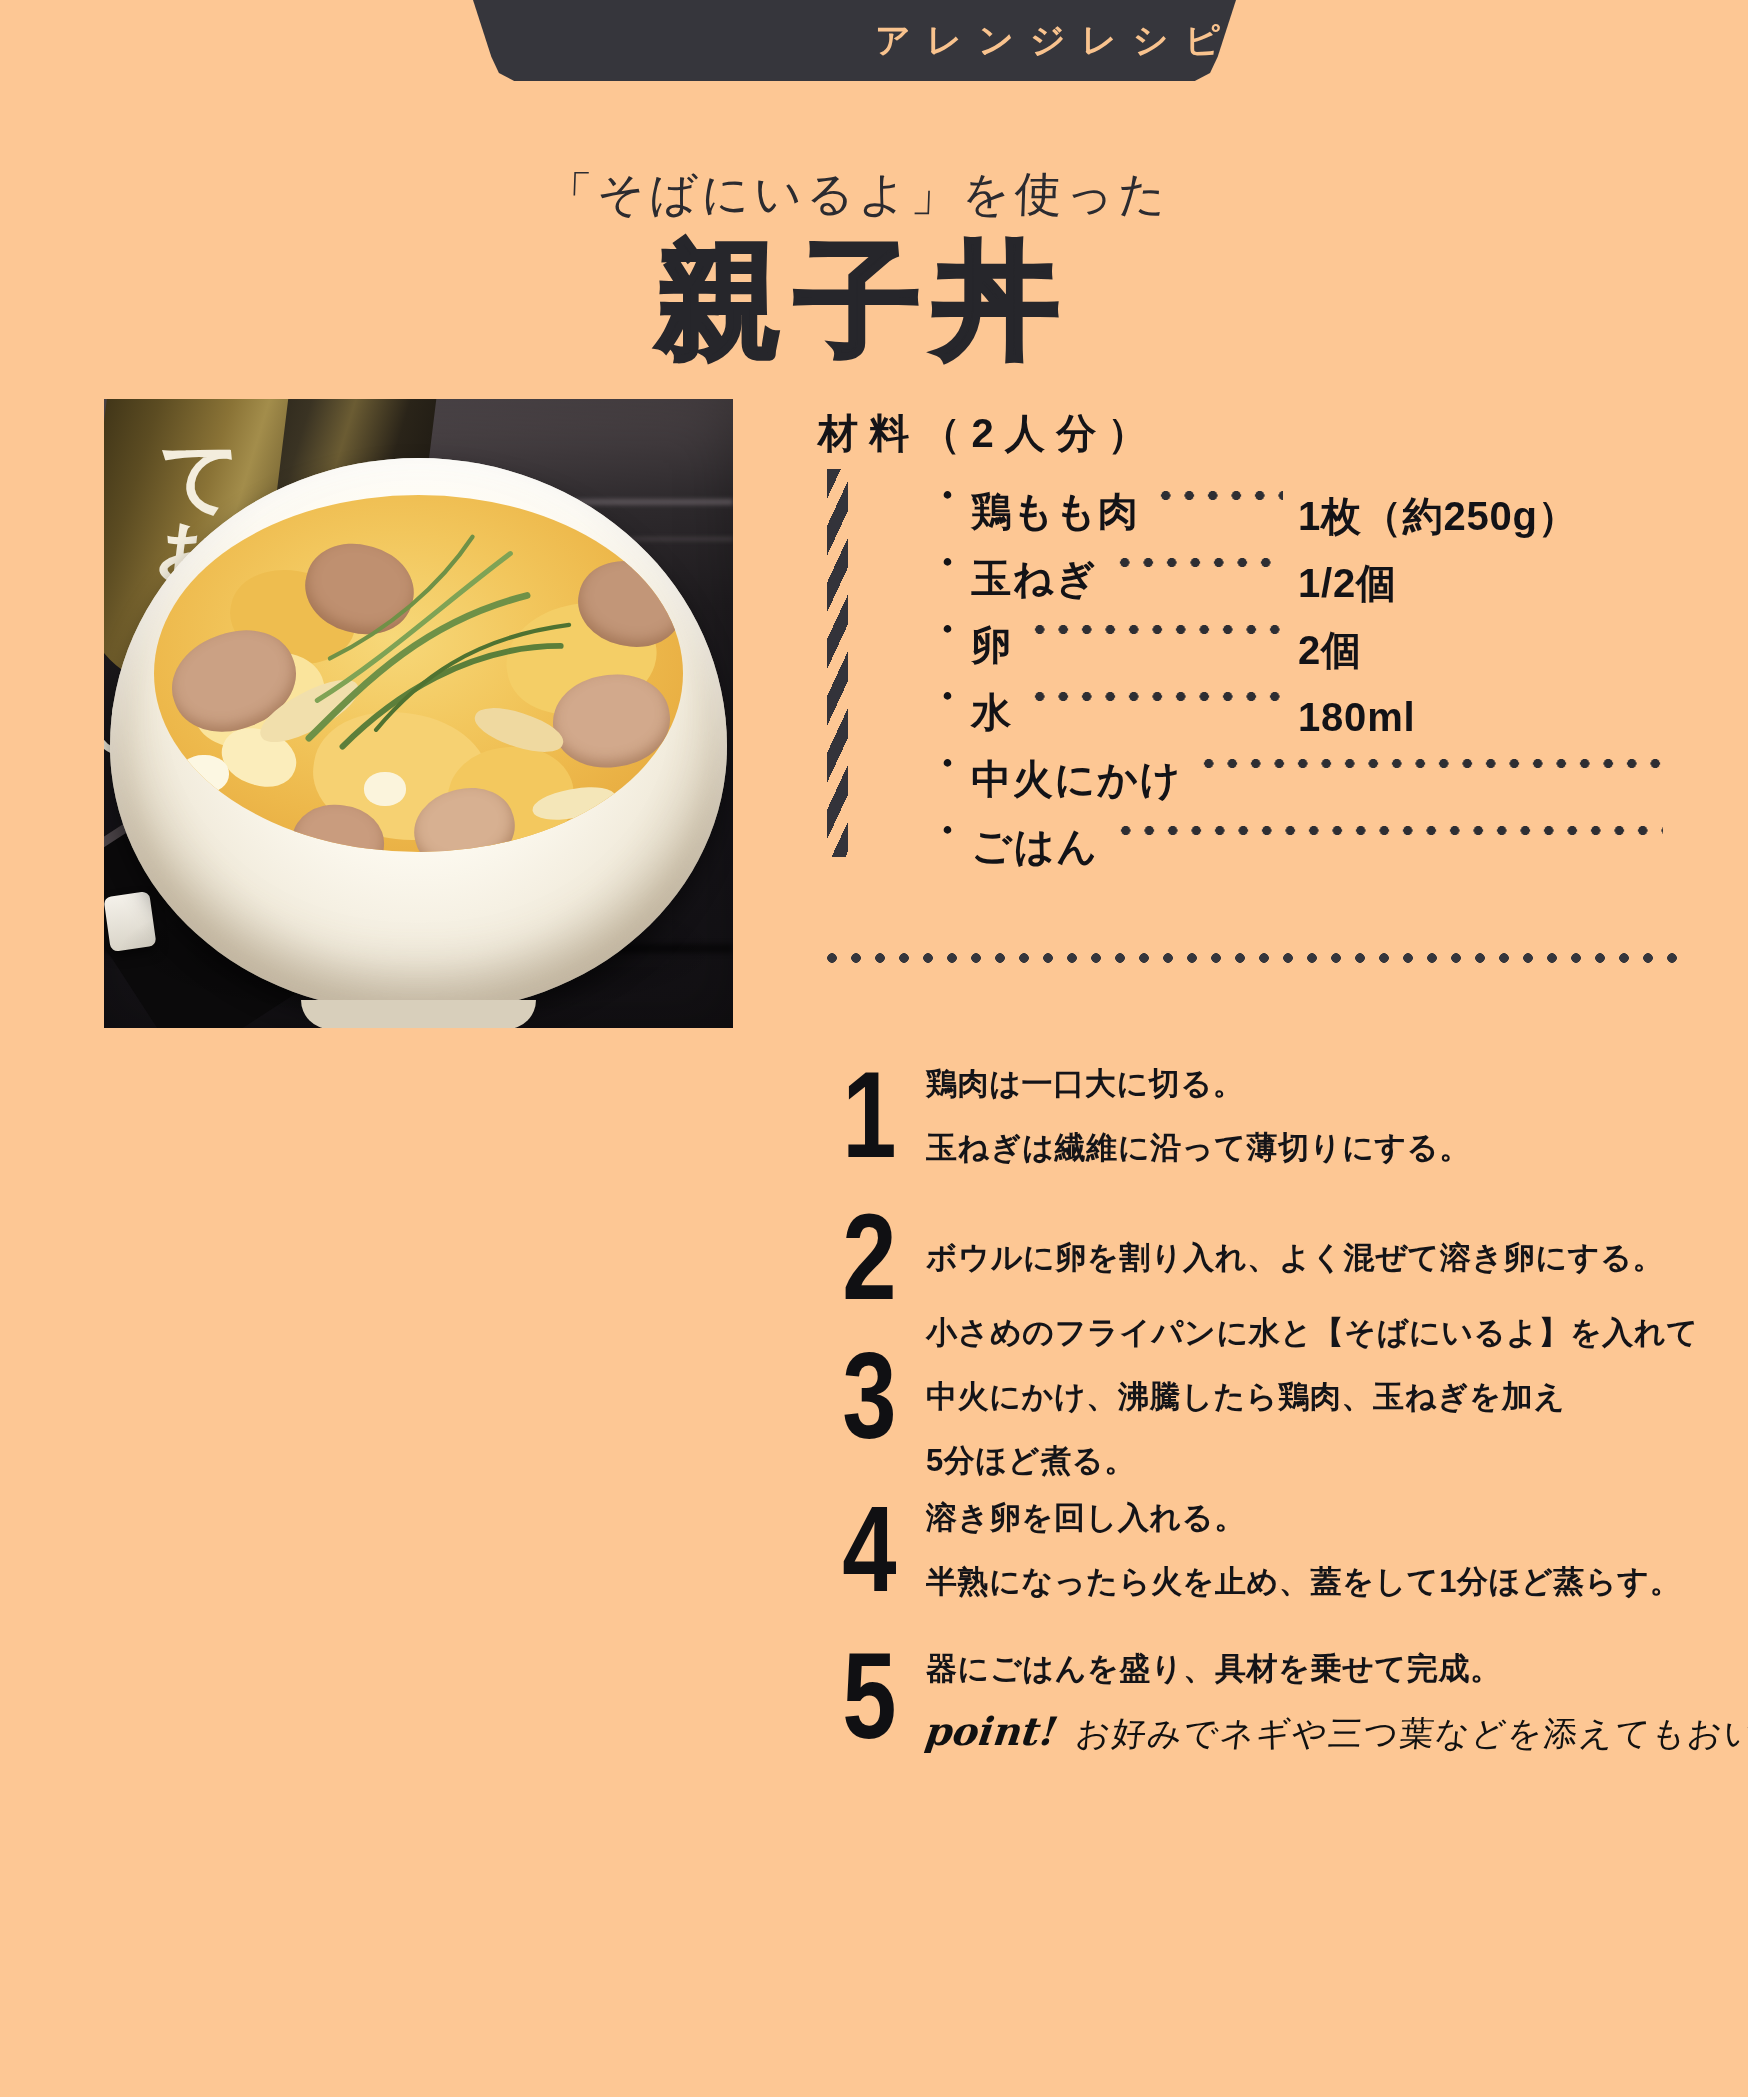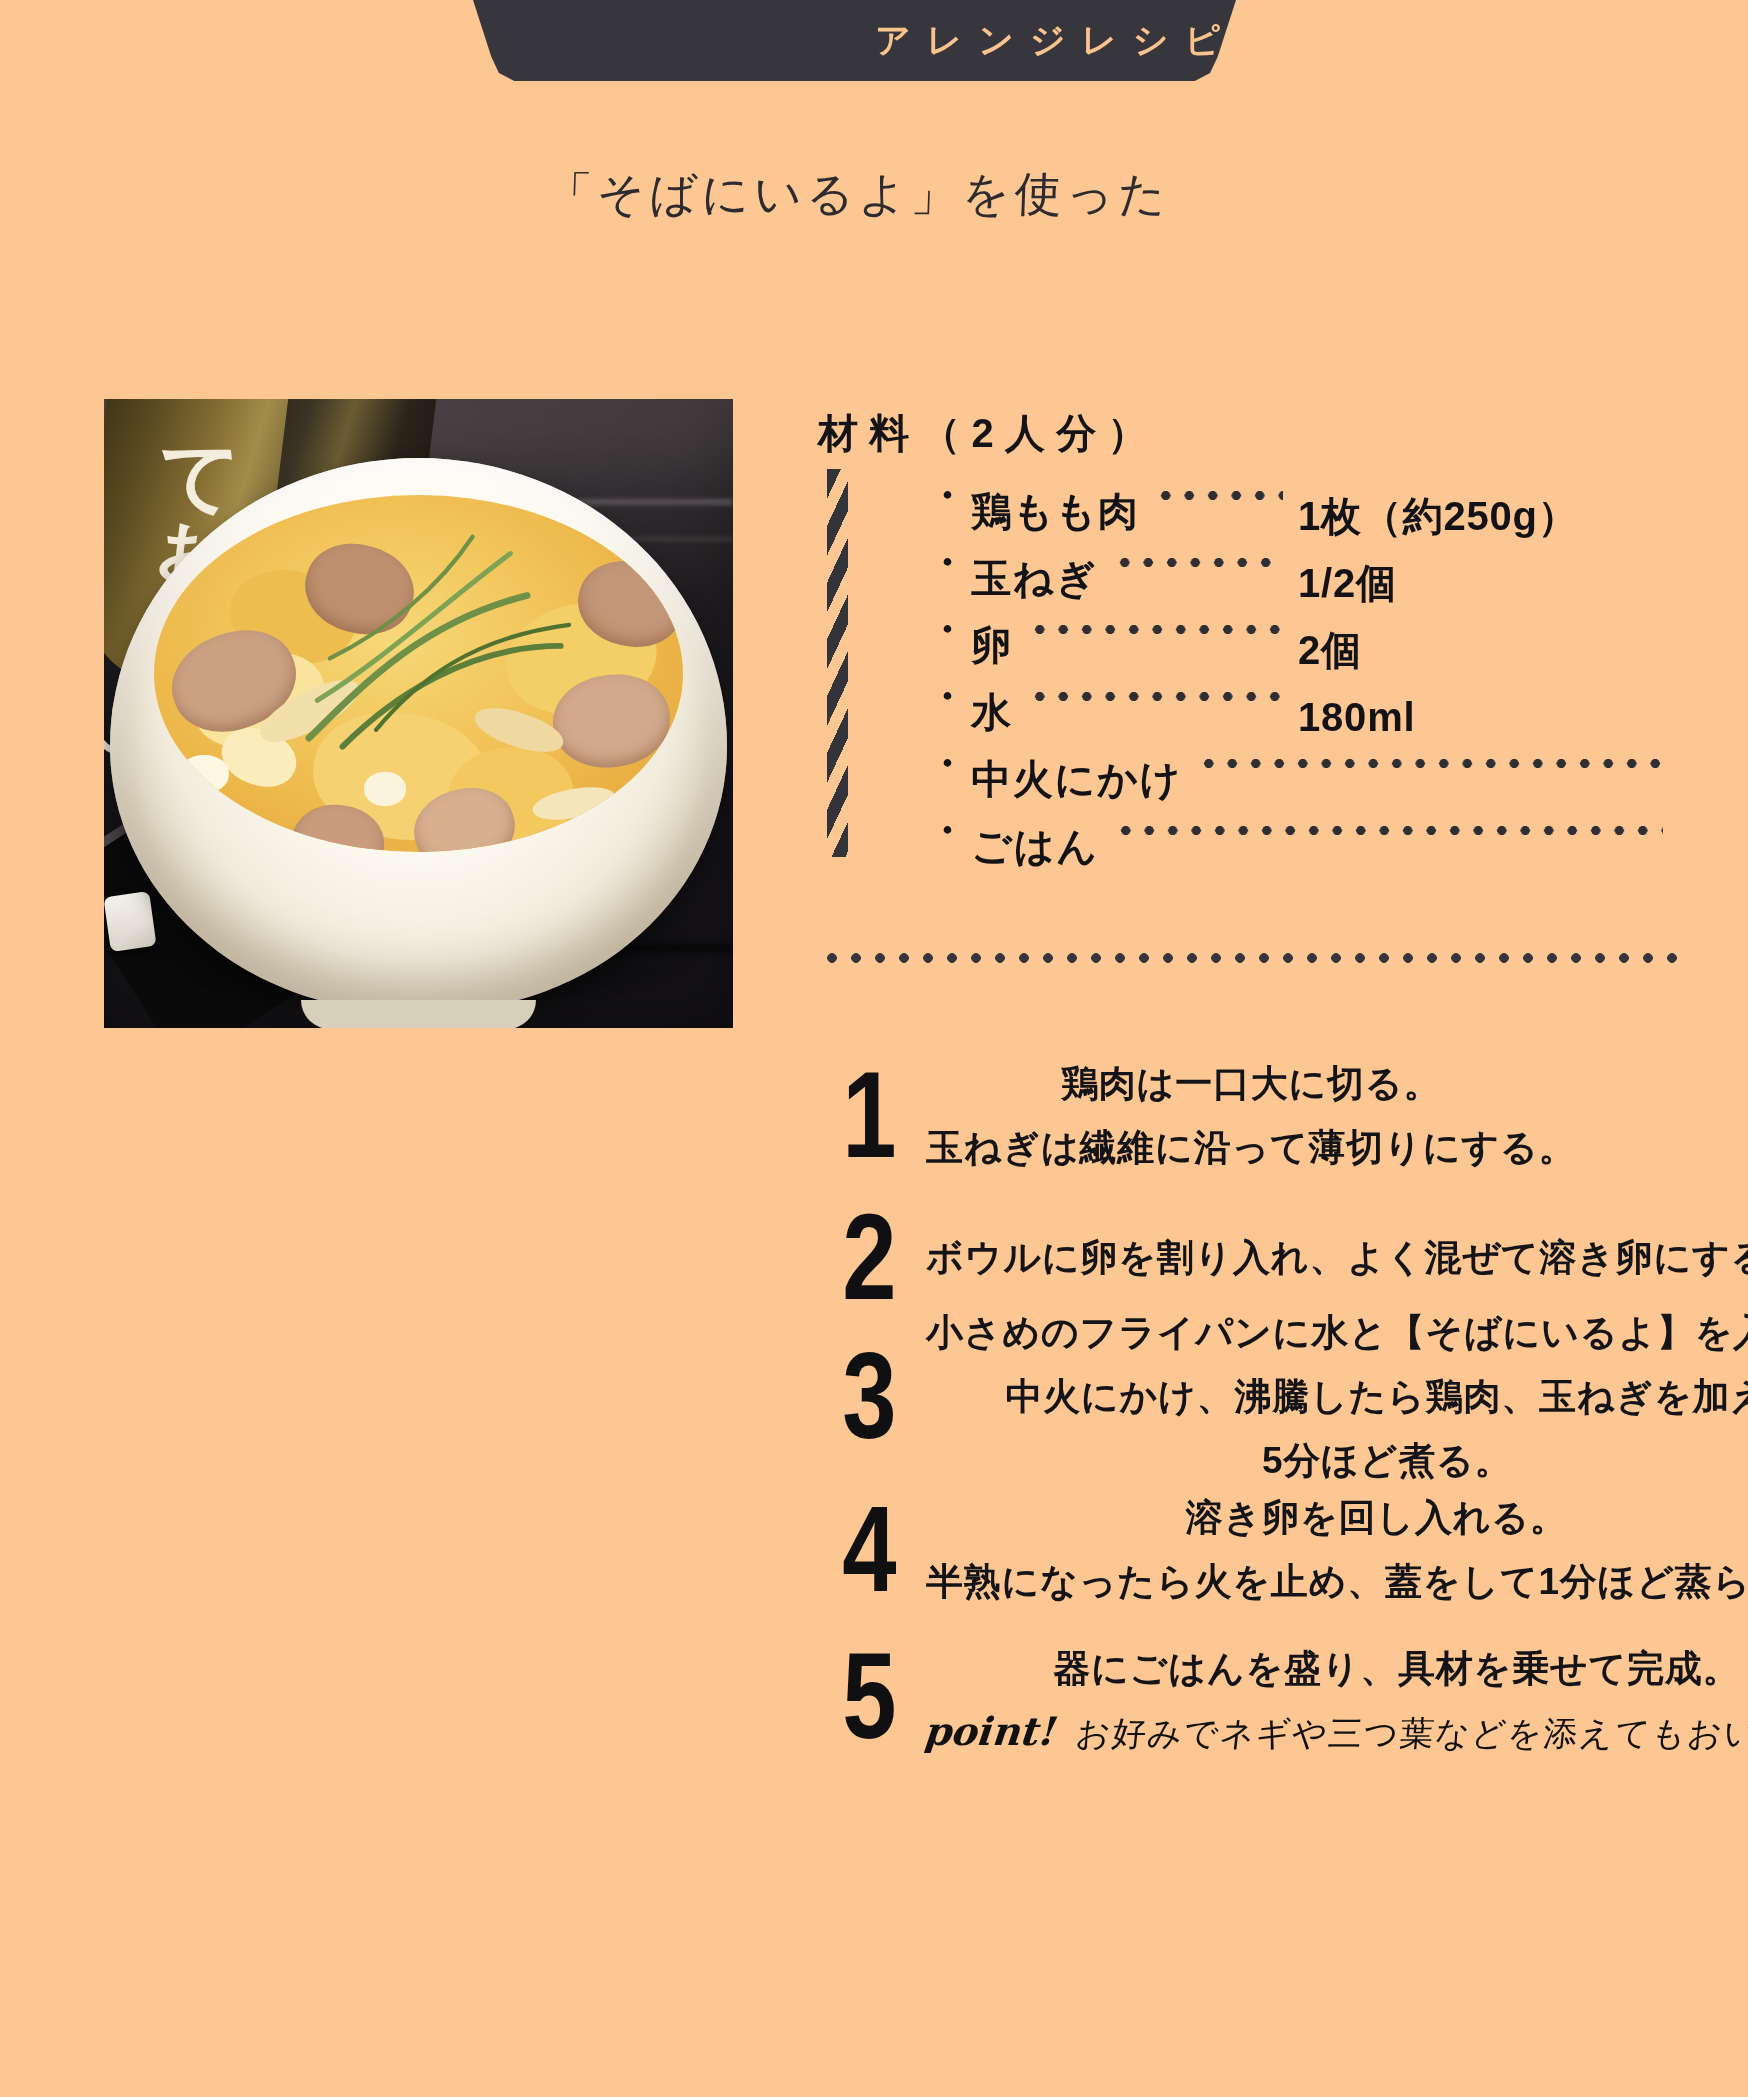--- a/index.html
+++ b/index.html
@@ -65,36 +65,37 @@
 
   
   .divider{left:820px;top:953px;width:862px;height:10px;
            background:radial-gradient(circle,#36363C 4.6px,transparent 5px) left center / 24px 10px repeat-x;}
 
   
   .step{left:833px;width:889px;display:flex;align-items:center;}
   .step-num{width:73px;flex:none;font-size:122px;font-weight:700;line-height:.9;color:#101013;
             text-align:center;transform:scaleX(.8);}
   .step-body{margin-left:20px;}
-  .step-line{font-size:37px;font-weight:700;line-height:64px;letter-spacing:.02em;color:#141418;white-space:nowrap;text-align:center;}
+  .step-line{font-size:31px;font-weight:700;line-height:64px;letter-spacing:.02em;color:#141418;white-space:nowrap;}
   .point-row{display:flex;align-items:baseline;margin-top:6.7px;}
   .point-label{font-family:"DejaVu Serif",serif;font-style:italic;font-weight:700;font-size:39px;
                transform:skewX(-8deg);margin-right:18.5px;color:#111;}
   .point-text{font-size:34px;font-weight:500;letter-spacing:.04em;transform:skewX(-6deg);color:#111;white-space:nowrap;}
 </style>
 </head>
 <body>
 
 <div class="page">
 
   <div class="abs badge">
     <span class="badge-label">アレンジレシピ</span>
   </div>
 
   <div class="abs subtitle">「そばにいるよ」を使った</div>
+  <div class="abs dish-title">親子丼</div>
 
   <div class="abs photo">
     <div class="abs streak" style="top:100px;"></div>
     <div class="abs streak s2"></div>
     <div class="abs streak s3"></div>
 
     <div class="abs bottle">
       <div class="abs bottle-body"></div>
       <div class="abs bottle-label"></div>
       <div class="abs bottle-text">てぉ</div>

